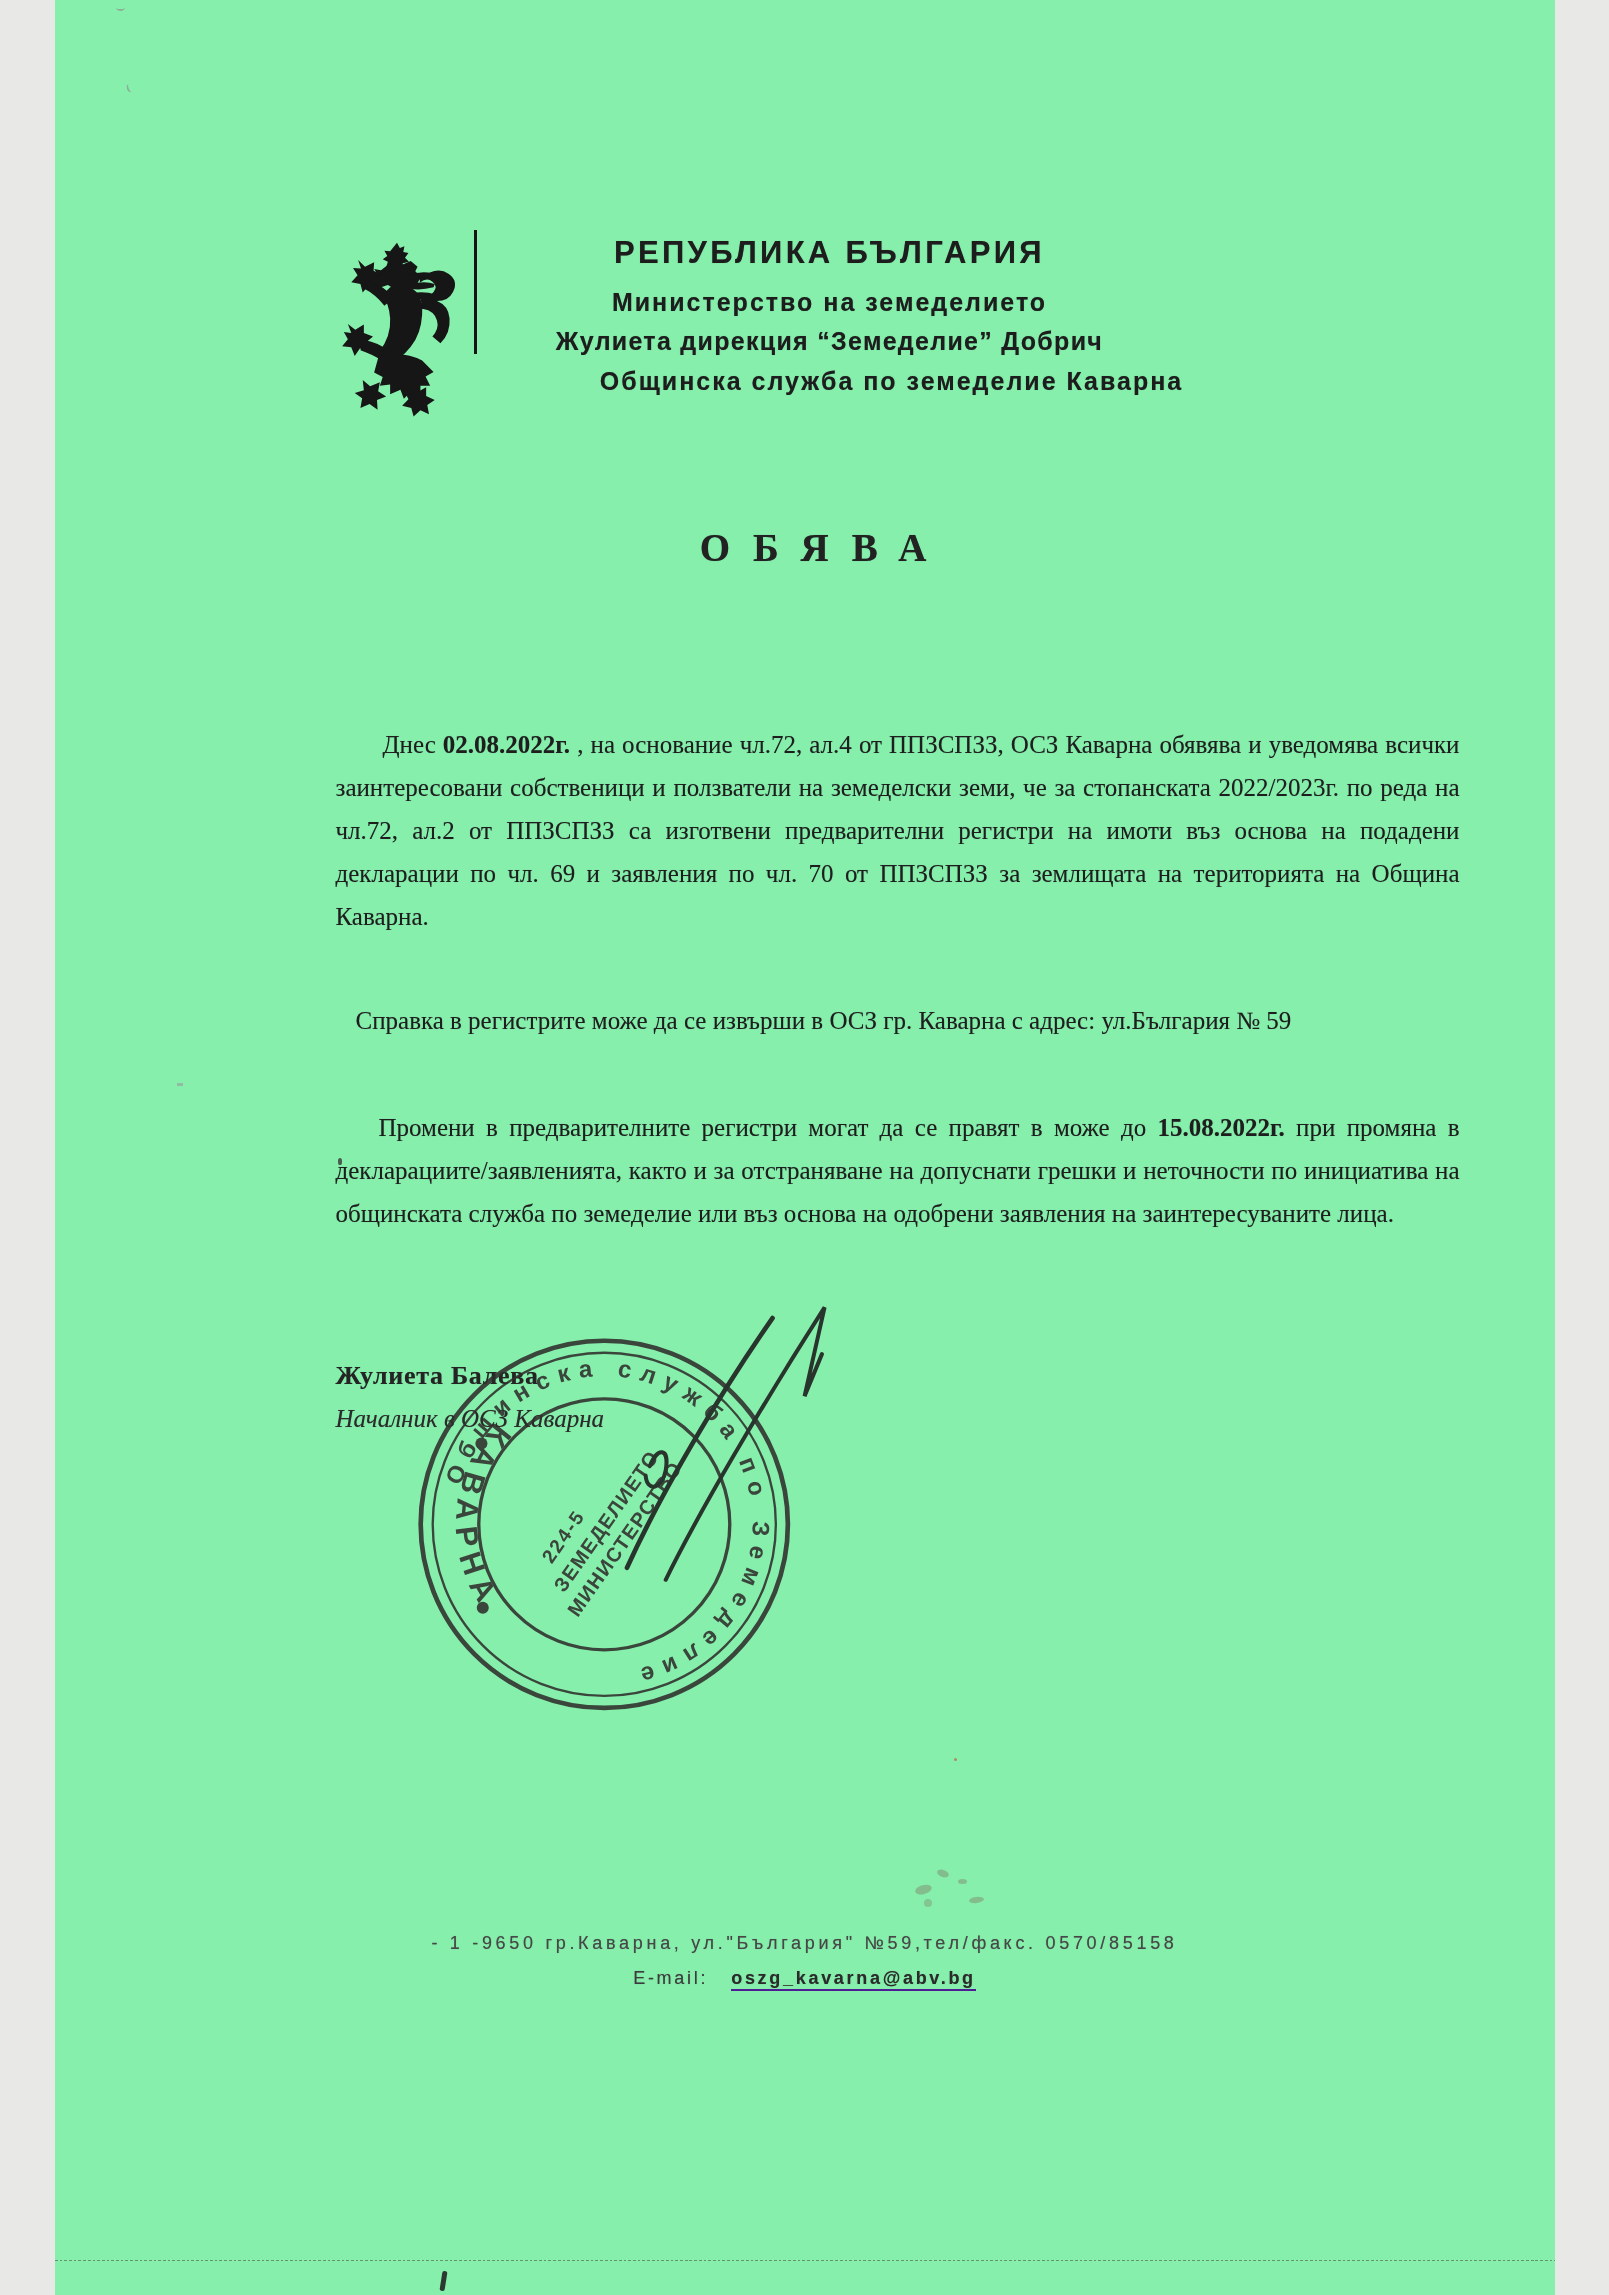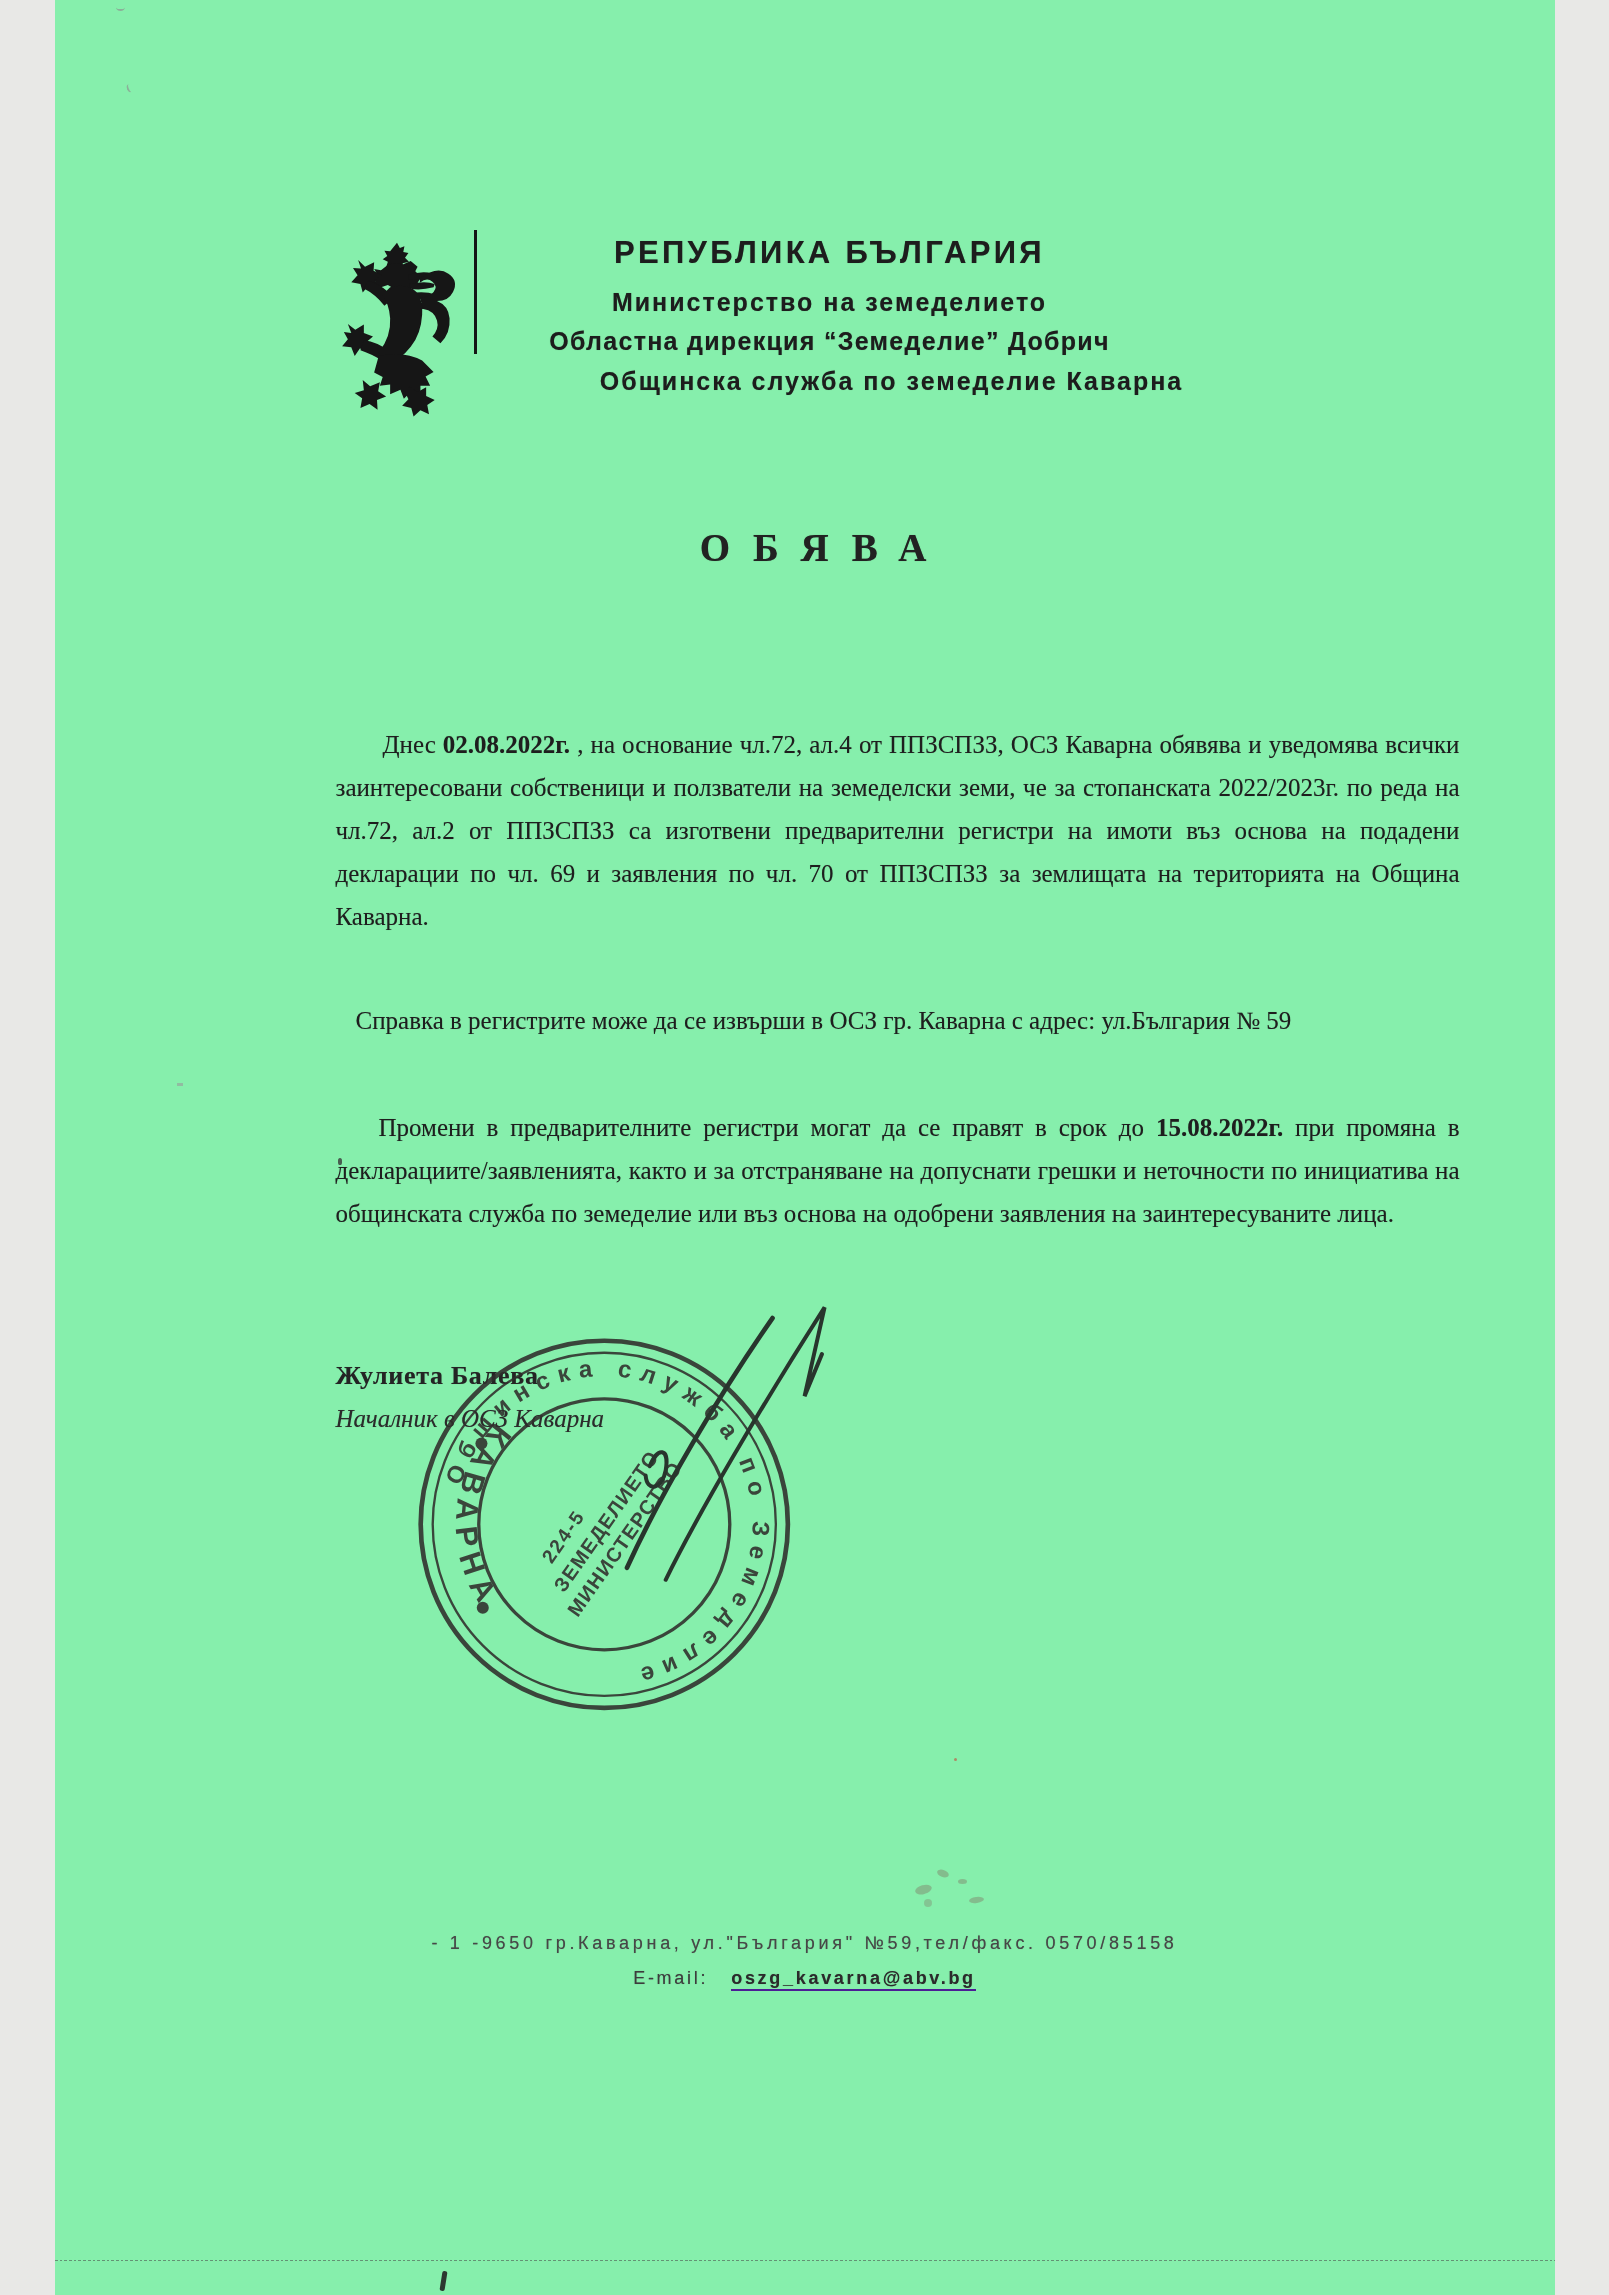--- a/index.html
+++ b/index.html
@@ -132,30 +132,30 @@
       <path d="M66 198 q44 -10 76 8 l20 20 -14 8 8 16 -17 0 0 17 -15 -8 -14 14 -6 -16 -18 8 0 -17 -18 2 5 -15 -15 -8 z"></path>
       <path d="M38 240 l13 11 17 -7 -3 16 14 9 -16 6 1 17 -14 -10 -16 7 3 -17 -13 -9 16 -5 z"></path>
       <path d="M120 252 l14 9 15 -8 0 15 15 7 -13 9 3 16 -15 -7 -12 11 -4 -15 -16 -4 11 -11 -6 -13 z"></path>
     </g>
   </svg>
   <div class="vrule"></div>
 
   <div class="head-lines">
     <div class="head-country">РЕПУБЛИКА БЪЛГАРИЯ</div>
     <div class="head-ministry">Министерство на земеделието</div>
-    <div class="head-directorate">Областна дирекция “Земеделие” Добрич</div>
+    <div class="head-directorate">Жулиета дирекция “Земеделие” Добрич</div>
     <div class="head-service">Общинска служба по земеделие Каварна</div>
   </div>
 
   <div class="doc-title">ОБЯВА</div>
 
   <div class="body-text">
     <p class="par-0"><span>Днес </span><b>02.08.2022г.</b><span> , на основание чл.72, ал.4 от ППЗСПЗЗ, ОСЗ Каварна обявява и уведомява всички заинтересовани собственици и ползватели на земеделски земи, че за стопанската 2022/2023г. по реда на чл.72, ал.2 от ППЗСПЗЗ са изготвени предварителни регистри на имоти въз основа на подадени декларации по чл. 69 и заявления по чл. 70 от ППЗСПЗЗ за землищата на територията на Община Каварна.</span></p>
     <p class="par-2"><span>Справка в регистрите може да се извърши в ОСЗ гр. Каварна с адрес: ул.България № 59</span></p>
-    <p class="par-3"><span>Промени в предварителните регистри могат да се правят в срок до </span><b>15.08.2022г.</b><span> при промяна в декларациите/заявленията, както и за отстраняване на допуснати грешки и неточности по инициатива на общинската служба по земеделие или въз основа на одобрени заявления на заинтересуваните лица.</span></p>
+    <p class="par-3"><span>Промени в предварителните регистри могат да се правят в може до </span><b>15.08.2022г.</b><span> при промяна в декларациите/заявленията, както и за отстраняване на допуснати грешки и неточности по инициатива на общинската служба по земеделие или въз основа на одобрени заявления на заинтересуваните лица.</span></p>
   </div>
 
   <div class="sig-name">Жулиета Балева</div>
   <div class="sig-role">Началник в ОСЗ Каварна</div>
 
   <svg class="stamp" viewBox="0 0 760 710" aria-hidden="true">
     <g opacity="0.88">
       <circle class="ring" cx="322" cy="387" r="275" fill="none" stroke-width="7"></circle>
       <circle class="ring" cx="322" cy="387" r="257" fill="none" stroke-width="3.5"></circle>
       <circle class="ring" cx="322" cy="387" r="188" fill="none" stroke-width="5"></circle>

